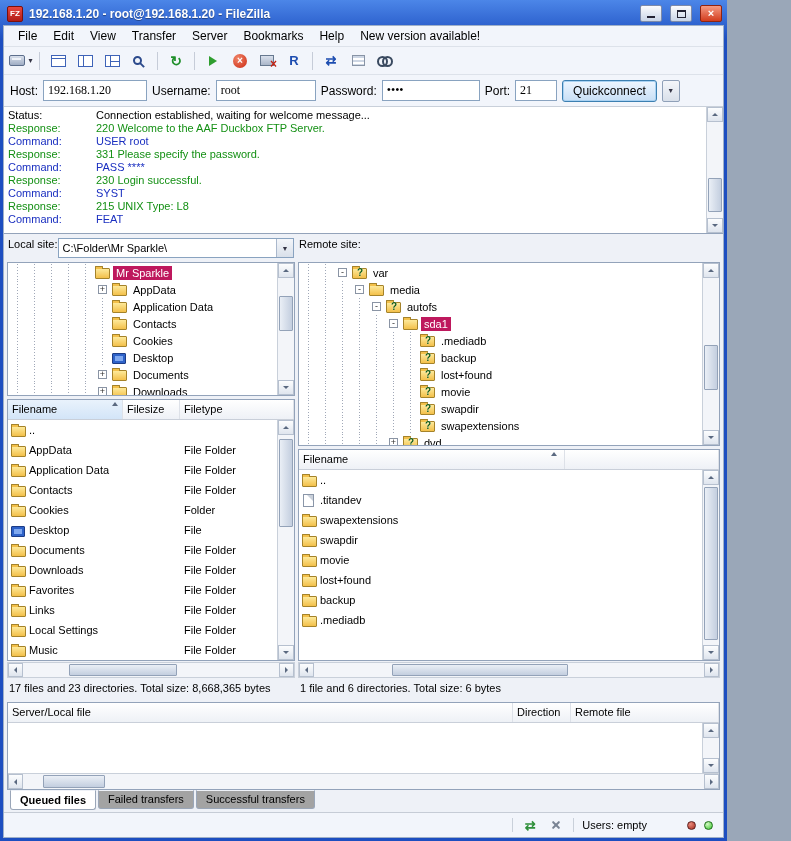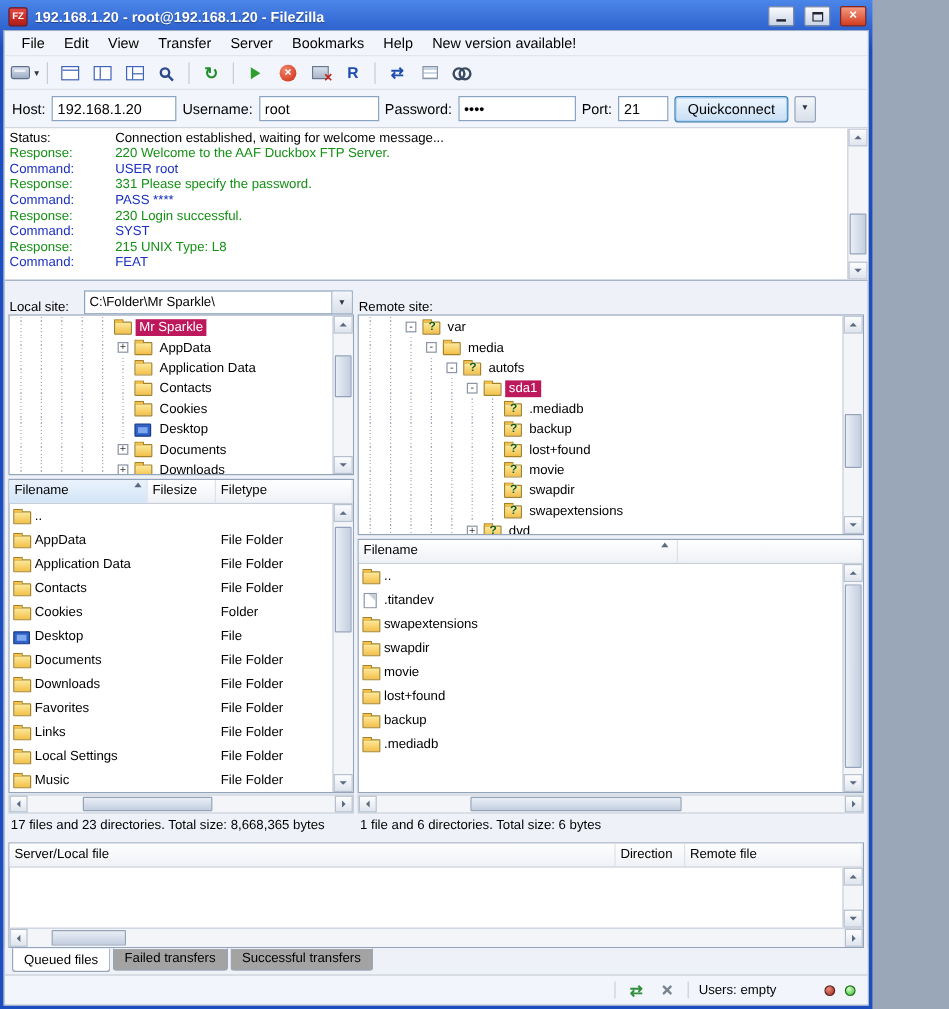--- a/index.html
+++ b/index.html
@@ -41,21 +41,21 @@
   .i-disc::after{content:"×";color:#c22212;font-weight:bold;font-size:12px;position:absolute;right:-4px;bottom:-6px}
   .i-reconnect::before{content:"R";font-weight:bold;color:#1d4db0;font-size:13px}
   .i-compare::before{content:"⇄";color:#1d4db0;font-size:13px;font-weight:bold}
   .i-sync{width:13px;height:11px;border:1px solid #8894a6;background:repeating-linear-gradient(180deg,#cdd6e4 0 2px,#fff 2px 4px)}
   .i-find{width:16px;height:10px;position:relative}
   .i-find::before,.i-find::after{content:"";position:absolute;top:0;width:7px;height:7px;border:2px solid #3a4a60;border-radius:50%}
   .i-find::before{left:0}.i-find::after{right:0}
   
   .quickbar{height:32px;flex:none;display:flex;align-items:center;gap:5px;padding:0 6px;background:#f2f5fb;border-bottom:1px solid #c9d0da;font-size:12px}
   .qlabel{white-space:nowrap}
-  .qinput{height:21px;border:1px solid #89a3c0;padding:0 4px;font-size:12px;font-family:Liberation Sans, sans-serif;background:#fff}
+  .qinput{height:21px;border:1px solid #89a3c0;padding:0 4px;font-size:12px;font-family:Liberation Serif, serif;background:#fff}
   .w-host{width:104px}.w-user{width:100px}.w-pass{width:98px}.w-port{width:42px}
   .qc-btn{height:22px;padding:0 10px;font-size:12px;font-family:"Liberation Sans",sans-serif;background:linear-gradient(#eef6ff,#c8dff5);border:1px solid #3c7fb1;border-radius:3px;box-shadow:0 0 0 1px #aad2f2 inset}
   .qc-drop{height:22px;width:18px;background:linear-gradient(#f4f6fa,#d9e0ea);border:1px solid #8fa0b8;border-radius:2px;font-size:7px;color:#334;display:flex;align-items:center;justify-content:center}
   
   .logpane{height:127px;flex:none;background:#fff;border-bottom:1px solid #93a3ba;position:relative;padding:2px 20px 0 4px;overflow:hidden;line-height:13px}
   .logline{white-space:nowrap}
   .loglabel{display:inline-block;width:88px}
   .log-status{color:#000}.log-command{color:#1a2fc0}.log-response{color:#149014}
   
   .vsb{position:absolute;right:0;top:0;bottom:0;width:17px;background:#f3f5f9;border-left:1px solid #c9d0da;display:flex;flex-direction:column}
@@ -70,21 +70,21 @@
   .hsbb::before{content:"";border:3px solid transparent;display:block}
   .hsbb.left::before{border-right-color:#5a6980;margin-left:-3px}
   .hsbb.right::before{border-left-color:#5a6980;margin-right:-3px}
   .hstrack{flex:1;position:relative}
   .hsthumb{position:absolute;top:1px;bottom:1px;background:linear-gradient(#eaeff6,#c3cedf);border:1px solid #93a2b8;border-radius:1px}
   
   .main{flex:1;min-height:0;display:flex;gap:3px;padding:4px 3px 0}
   .col{display:flex;flex-direction:column;min-width:0}
   .col.left{width:288px;flex:none}
   .col.right{flex:1}
-  .sitebar{height:24px;flex:none;display:flex;align-items:flex-end;gap:12px;padding:0 1px}
+  .sitebar{height:24px;flex:none;display:flex;align-items:flex-start;gap:0;padding:0 1px}
   .combo{flex:1;height:20px;border:1px solid #89a3c0;background:#fff;display:flex;align-items:center;min-width:0}
   .cval{flex:1;padding:0 4px;white-space:nowrap;overflow:hidden}
   .cbtn{width:17px;height:100%;flex:none;background:linear-gradient(#f4f6fa,#d9e0ea);border-left:1px solid #aab8cc;display:flex;align-items:center;justify-content:center;font-size:7px;color:#334}
   .treepanel{flex:none;border:1px solid #93a3ba;background:#fff;position:relative;overflow:hidden;padding:1px 18px 0 1px;margin-bottom:3px}
   .left .treepanel{height:134px}
   .right .treepanel{height:184px}
   .trow{height:17px;display:flex;align-items:center;white-space:nowrap}
   .ts{width:17px;height:100%;flex:none;background:repeating-linear-gradient(180deg,rgba(110,122,146,.65) 0 1px,transparent 1px 3px);background-size:1px 100%;background-position:8px 0;background-repeat:no-repeat}
   .ebox{width:17px;height:100%;flex:none;display:flex;align-items:center;justify-content:center}
   .ebox i{width:9px;height:9px;border:1px solid #8a94a4;background:#fff;font-style:normal;font-size:9px;line-height:7px;text-align:center;color:#333;display:block}
@@ -116,21 +116,21 @@
   .rsort{position:absolute;left:252px;top:2px;width:0;height:0;border-left:3px solid transparent;border-right:3px solid transparent;border-bottom:4px solid #5a6980}
   .statusline{height:20px;flex:none;padding:4px 2px 0;white-space:nowrap;overflow:hidden}
   
   .queuepanel{height:88px;flex:none;margin:4px 3px 0;border:1px solid #93a3ba;background:#fff;display:flex;flex-direction:column;position:relative}
   .q-name{width:505px;flex:none}.q-dir{width:58px;flex:none}.q-remote{flex:1}
   .qbody{flex:1;position:relative;padding-right:17px}
   .queuepanel .hsb{margin:0;border-left:none;border-right:none;border-bottom:none}
   
   .tabs{height:22px;flex:none;display:flex;align-items:flex-start;padding:0 0 0 6px;gap:2px;background:#eef1f7}
   .tab{font-size:11px;padding:2px 9px 3px;background:#a3a3a3;border:1px solid #9aa6b8;border-top:1px solid #eef1f7;border-radius:0 0 3px 3px;white-space:nowrap}
-  .tab.active{background:#fff;font-weight:normal;padding-top:3px}
+  .tab.active{background:#fff;font-weight:bold;padding-top:3px}
   
   .statusbar{height:25px;flex:none;border-top:1px solid #c6ccd6;background:#f2f5fb;display:flex;align-items:center;padding:0 10px 0 8px;gap:8px}
   .sb-spring{flex:1}
   .ssep{width:1px;height:14px;background:#c9d0da}
   .sb-ic{width:18px;height:15px;display:flex;align-items:center;justify-content:center}
   .i-arrows{color:#2f8f3a;font-size:13px;font-weight:bold}
   .i-tools{position:relative;width:14px;height:14px}
   .i-tools::before,.i-tools::after{content:"";position:absolute;left:2px;top:6px;width:10px;height:2px;background:#7a8494;border-radius:1px}
   .i-tools::before{transform:rotate(45deg)}
   .i-tools::after{transform:rotate(-45deg)}

